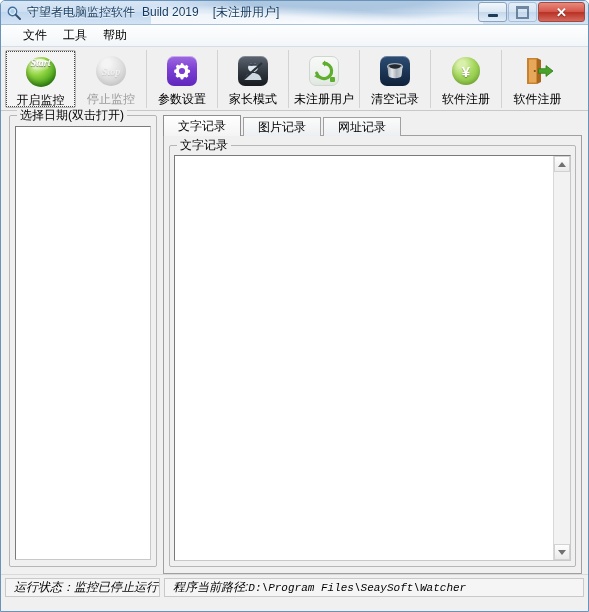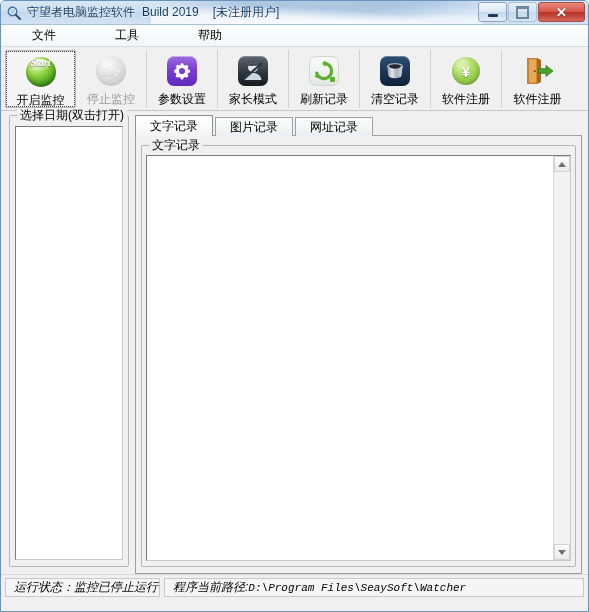--- a/index.html
+++ b/index.html
@@ -79,22 +79,21 @@
     font-size: 13px; font-weight: bold; color: #ffffff;
     line-height: 1; text-shadow: 0 1px 1px rgba(0,0,0,.45);
     font-family: "Liberation Sans", sans-serif;
   }
   
   .menubar {
     height: 21px;
     background: linear-gradient(to bottom, #fdfefe 0%, #f3f6f9 100%);
     border-bottom: 1px solid #d5dde6;
     display: flex; align-items: center;
-    padding-left: 23px;
-    gap: 43px;
+    padding-left: 14px;
   }
   .menu-item {
     font-size: 12px;
     padding: 2px 8px;
     color: #000;
     white-space: nowrap;
   }
   
   .toolbar {
     height: 64px;
@@ -231,21 +230,21 @@
   .groupbox > .gb-title {
     position: absolute;
     top: -8px; left: 7px;
     background: #f0f0f0;
     padding: 0 3px;
     font-size: 12px;
     white-space: nowrap;
     line-height: 14px;
   }
   .left-pane {
-    width: 120px;
+    width: 148px;
     flex: 0 0 auto;
     height: 452px;
     padding: 10px 5px 6px 5px;
     box-sizing: border-box;
   }
   .datelist {
     width: 100%; height: 100%;
     background: #fff;
     border: 1px solid #7a7a7a;
     border-right-color: #c8c8c8;
@@ -460,21 +459,21 @@
     <div class="tb-btn">
       <div class="tb-icon">
         <div class="ic-refresh">
           <svg width="22" height="22" viewBox="0 0 22 22">
             <path d="M11 3.4a7.6 7.6 0 1 1-7.3 9.7" fill="none" stroke="#5fae2e" stroke-width="3.2" stroke-linecap="round"></path>
             <path d="M11 0.6l4.2 3-4.2 3z" fill="#5fae2e"></path>
             <path d="M5.2 18.6l-4-2.4 4.3-2.6z" fill="#5fae2e"></path>
           </svg>
         </div>
       </div>
-      <div class="tb-label">刷新记录</div>
+      <div class="tb-label">未注册用户</div>
     </div>
 
     <div class="tb-btn">
       <div class="tb-icon">
         <div class="ic-trash">
           <svg width="22" height="22" viewBox="0 0 22 22">
             <ellipse cx="11" cy="6.6" rx="7.4" ry="2.9" fill="#3c4249" stroke="#c9ced3" stroke-width="1.1"></ellipse>
             <path d="M3.6 6.6c0 0 .5 8.4 1 9.5.6 1.3 3 2.2 6.4 2.2s5.8-.9 6.4-2.2c.5-1.1 1-9.5 1-9.5z" fill="url(#tg)"></path>
             <defs>
               <linearGradient id="tg" x1="0" y1="0" x2="1" y2="0">

